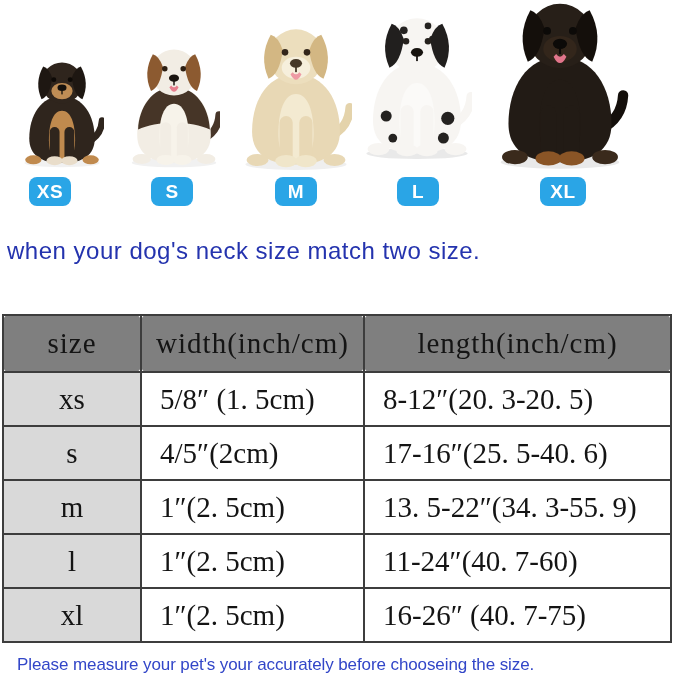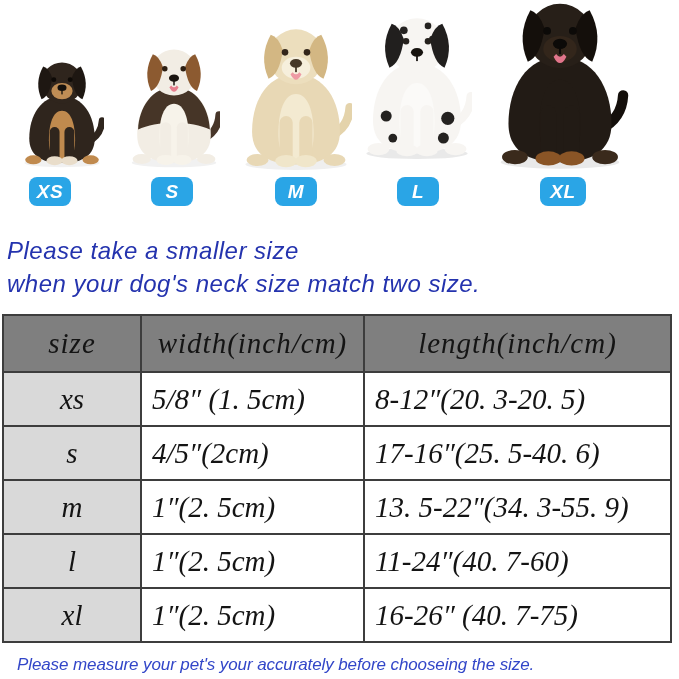--- a/index.html
+++ b/index.html
@@ -6,21 +6,21 @@
     --badge-blue:#2aa5e6;
     --note-blue:#2433ae;
     --footer-blue:#3246c8;
     --header-gray:#7f7f7f;
     --row-gray:#d9d9d9;
     --border-color:#3d3d3d;
     --table-text:#141414;
   }
   html,body{margin:0;padding:0;background:#ffffff;}
   body{width:679px;height:679px;font-family:"Liberation Sans",sans-serif;}
-  .stage{position:relative;width:679px;height:679px;background:#fff;overflow:hidden;font-style:italic;}
+  .stage{position:relative;width:679px;height:679px;background:#fff;overflow:hidden;}
 
   
   .dog-figure{position:absolute;margin:0;padding:0;}
   .dog-figure svg{display:block;width:100%;height:100%;}
   .dog-xs{left:20px;top:60px;width:84px;height:108px;}
   .dog-s{left:128px;top:46px;width:92px;height:123px;}
   .dog-m{left:240px;top:26px;width:112px;height:145px;}
   .dog-l{left:362px;top:6px;width:110px;height:163px;}
   .dog-xl{left:490px;top:0px;width:140px;height:170px;}
 
@@ -51,23 +51,23 @@
   
   .size-table{
     position:absolute;left:2px;top:314px;width:668px;
     border-collapse:collapse;table-layout:fixed;
     font-family:"Liberation Serif","DejaVu Serif",serif;
     color:var(--table-text);
   }
   .size-table th,.size-table td{border:2px solid var(--border-color);overflow:hidden;white-space:nowrap;}
   .size-table th{
     background:var(--header-gray);font-weight:normal;font-size:29px;
-    height:53px;text-align:center;letter-spacing:1px;
+    height:53px;text-align:center;letter-spacing:1px;border-radius:6px;
   }
-  .size-table td{font-size:29px;height:52px;background:#ffffff;padding:0 0 0 10px;vertical-align:middle;}
+  .size-table td{font-size:29px;height:52px;background:#ffffff;padding:0 0 0 18px;vertical-align:middle;}
   .size-table td.col-size{background:var(--row-gray);text-align:center;padding:0;}
 
   
   .footer-note{
     position:absolute;left:17px;top:655px;
     color:var(--footer-blue);font-size:17px;letter-spacing:-.1px;
   }
 </style>
 </head>
 <body>
@@ -132,21 +132,20 @@
       </svg>
   </figure>
 
   <span class="size-badge badge-xs">XS</span>
   <span class="size-badge badge-s">S</span>
   <span class="size-badge badge-m">M</span>
   <span class="size-badge badge-l">L</span>
   <span class="size-badge badge-xl">XL</span>
 
   <div class="note">
-    <div>Please take a smaller size</div>
     <div>when your dog's neck size match two size.</div>
   </div>
 
   <table class="size-table">
     <colgroup>
         <col style="width:138px">
         <col style="width:223px">
         <col style="width:307px">
       </colgroup>
     <thead>

